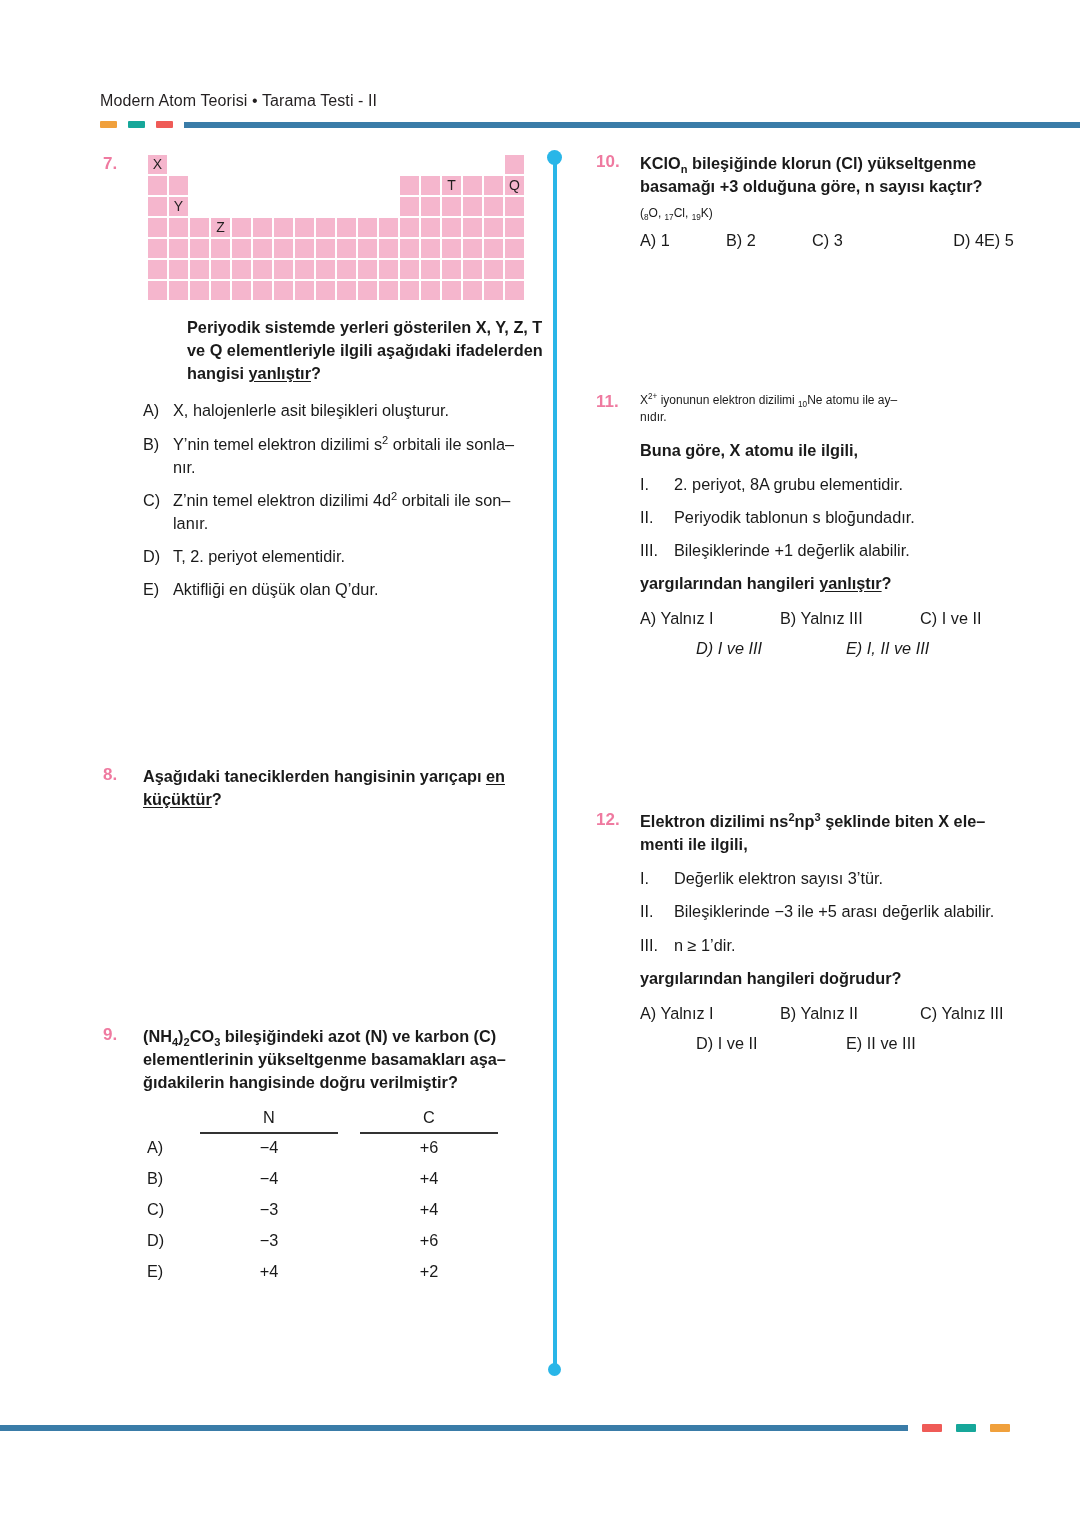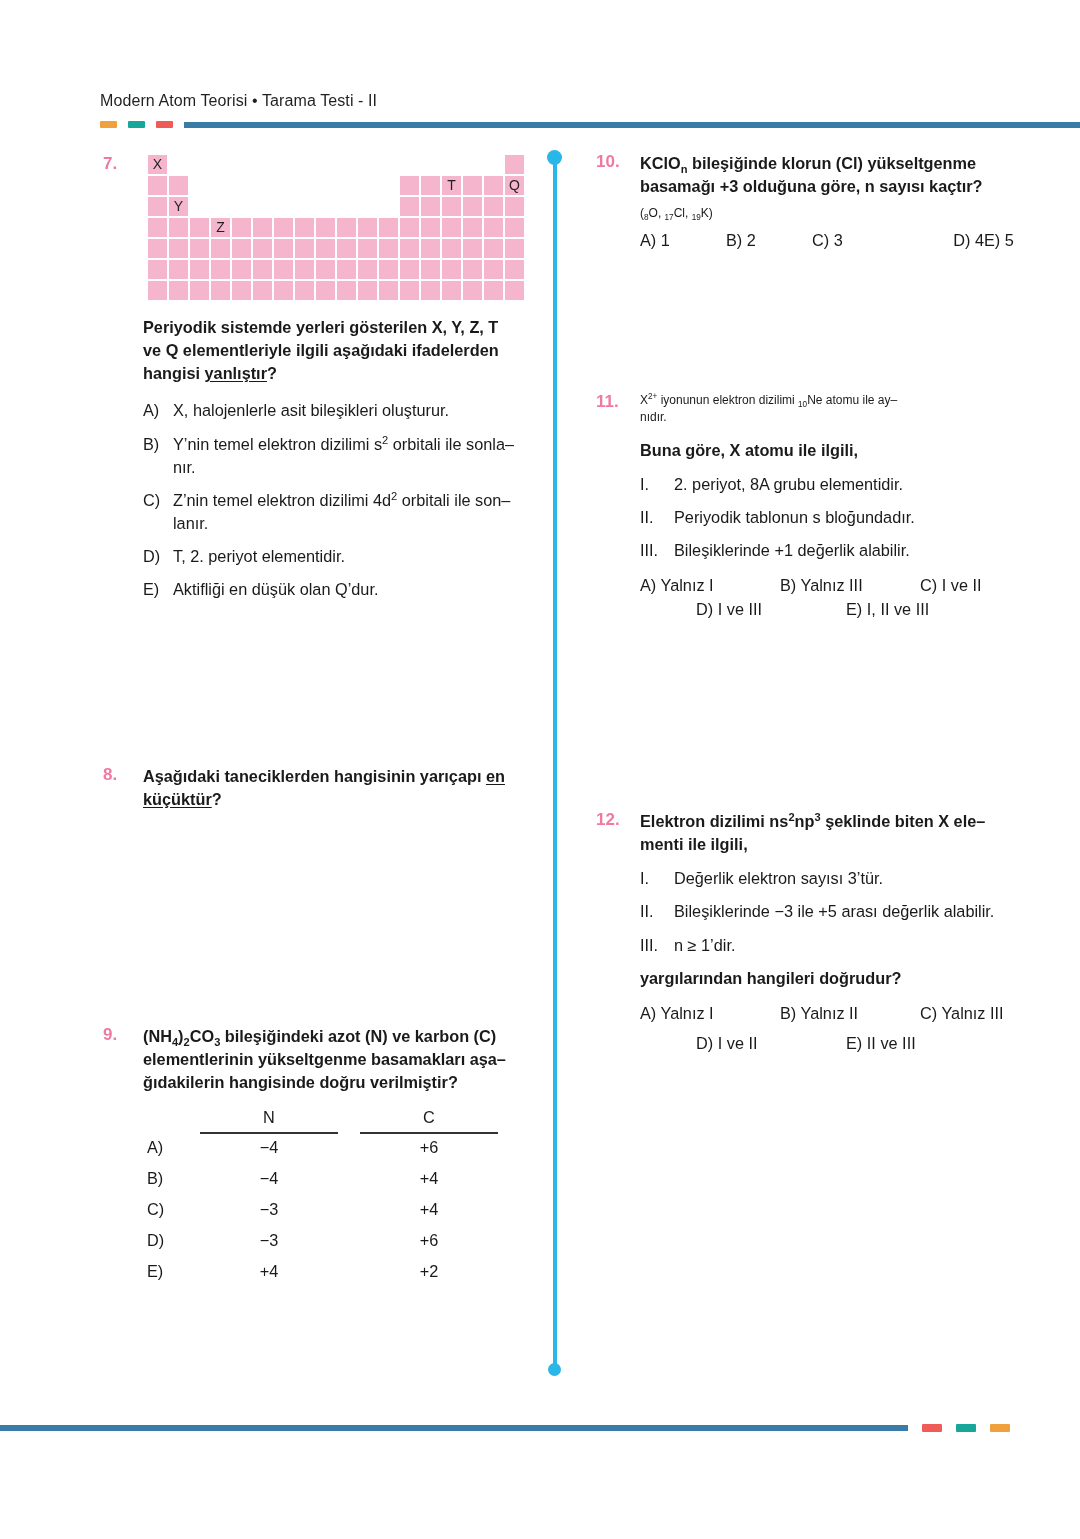--- a/index.html
+++ b/index.html
@@ -337,21 +337,21 @@
         <div class="pcell" style="left:210px;top:126px;"></div>
         <div class="pcell" style="left:231px;top:126px;"></div>
         <div class="pcell" style="left:252px;top:126px;"></div>
         <div class="pcell" style="left:273px;top:126px;"></div>
         <div class="pcell" style="left:294px;top:126px;"></div>
         <div class="pcell" style="left:315px;top:126px;"></div>
         <div class="pcell" style="left:336px;top:126px;"></div>
         <div class="pcell" style="left:357px;top:126px;"></div>
       </div>
 
-      <div class="q-stem nojust" style="margin-top:14px;">
+      <div class="q-stem nojust" style="margin-top:14px;margin-left:44px;">
         <div>Periyodik sistemde yerleri gösterilen X, Y, Z, T</div>
         <div>ve Q elementleriyle ilgili aşağıdaki ifadelerden</div>
         <div><span>hangisi </span><u>yanlıştır</u><span>?</span></div>
       </div>
 
       <div class="stmt-list" style="margin-top:14px;">
         <div class="stmt">
           <span class="stmt-key">A)</span>
           <span class="stmt-text">X, halojenlerle asit bileşikleri oluşturur.</span>
         </div>
@@ -468,27 +468,28 @@
         <div class="stmt">
           <span class="stmt-key wide">II.</span>
           <span class="stmt-text">Periyodik tablonun s bloğundadır.</span>
         </div>
         <div class="stmt">
           <span class="stmt-key wide">III.</span>
           <span class="stmt-text">Bileşiklerinde +1 değerlik alabilir.</span>
         </div>
       </div>
 
+      <div class="q-stem nojust" style="margin-top:2px;"><span>yargılarından hangileri </span><u>yanlıştır</u><span>?</span></div>
 
       <div class="opts-row" style="margin-top:14px;">
         <span class="opt" style="width:140px;"><span>A)</span> <span>Yalnız I</span></span>
         <span class="opt" style="width:140px;"><span>B)</span> <span>Yalnız III</span></span>
         <span class="opt"><span>C)</span> <span>I ve II</span></span>
       </div>
-      <div class="opts-row" style="margin-top:5px;padding-left:56px;">
+      <div class="opts-row" style="margin-top:11px;padding-left:56px;font-style:italic;">
         <span class="opt" style="width:150px;"><span>D)</span> <span>I ve III</span></span>
         <span class="opt"><span>E)</span> <span>I, II ve III</span></span>
       </div>
     </div>
   </div>
 
   <div class="q" style="margin-top:18px;">
     <div class="q-num" style="width:42px;">12.</div>
     <div class="q-body" style="margin-left:44px;">
       <div class="q-stem"><span>Elektron dizilimi ns</span><sup>2</sup><span>np</span><sup>3</sup><span> şeklinde biten X ele–</span><br><span>menti ile ilgili,</span></div>

